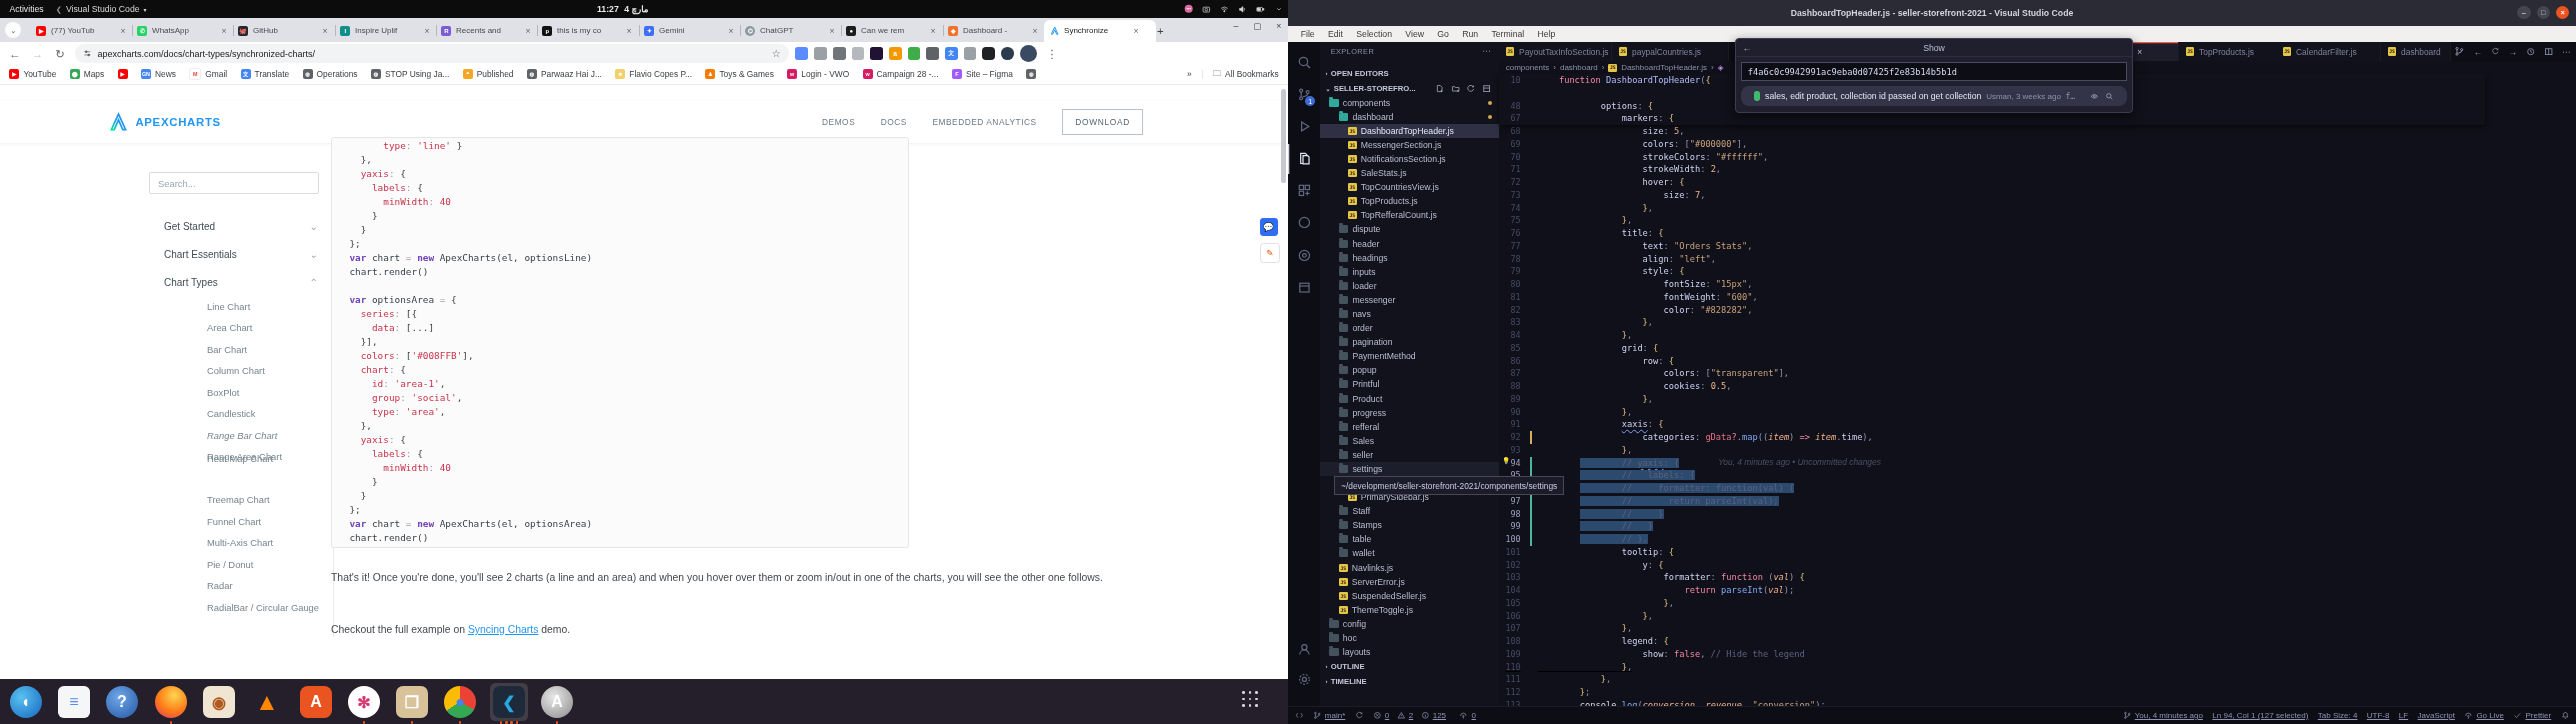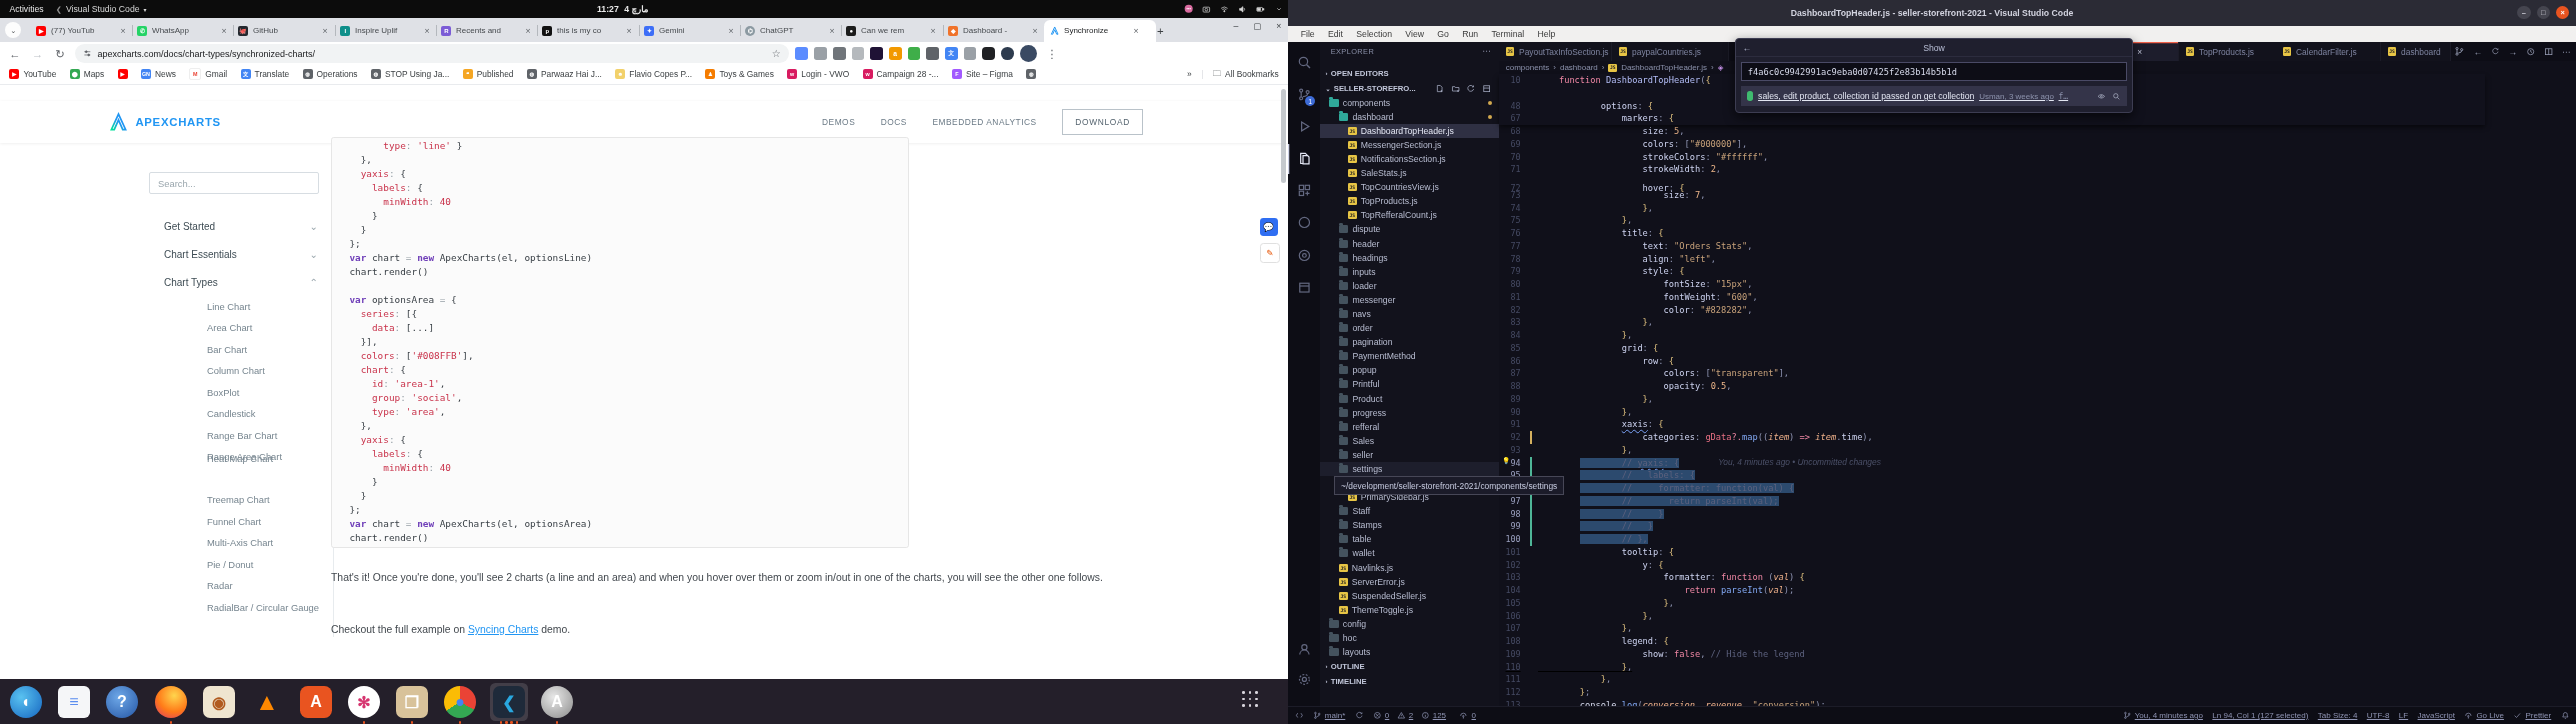--- a/index.html
+++ b/index.html
@@ -125,21 +125,21 @@
   .wavy{text-decoration:underline wavy #7aa2f7 0.7px;text-underline-offset:2px;}
   .selwrap{background:#2c4a6e;}
   .blame{color:#4b5068;font-style:italic;padding-left:39px;font-size:8.4px;}
 
   
   #quickpick{position:absolute;left:447px;top:38px;width:396px;background:#1f1f2e;border:0.7px solid #3d3d52;border-radius:4px;box-shadow:0 4px 10.7px rgba(0,0,0,.6);z-index:50;}
   #qp-head{height:17.4px;display:flex;align-items:center;color:#b9bfd6;font-size:8.7px;position:relative;border-bottom:0.7px solid #2c2c3e;}
   #qp-back{position:absolute;left:6.7px;}
   #qp-title{width:100%;text-align:center;}
   #qp-input{margin:4.7px 5.4px;height:17.4px;background:#0d0d16;border:0.7px solid #4a4a66;color:#d5d9ea;font:8.7px "DejaVu Sans Mono",monospace;display:flex;align-items:center;padding:0 5.4px;}
-  #qp-item{margin:0 5.4px 5.4px 5.4px;height:20px;background:#343449;border-radius:0;display:flex;align-items:center;gap:4.7px;padding:0 6px;font-size:8.7px;color:#e3e6f2;text-decoration:underline;}
+  #qp-item{margin:0 5.4px 5.4px 5.4px;height:20px;background:#343449;border-radius:8px;display:flex;align-items:center;gap:4.7px;padding:0 13px;font-size:8.7px;color:#e3e6f2;}
   #qp-item .meta{color:#8c92ac;font-size:8px;white-space:nowrap;}
   #qp-item .hash{color:#8c92ac;font-family:"DejaVu Sans Mono",monospace;font-size:8px;}
   #qp-item .lbl{white-space:nowrap;overflow:hidden;text-overflow:ellipsis;}
   #qp-item .acts{margin-left:auto;display:flex;gap:6px;color:#aeb3c8;}
   .commit-ic{width:6px;height:9.4px;border-radius:2.7px;background:#3fba6f;flex:0 0 6px;}
 
   #statusbar{position:absolute;left:0;top:706px;width:1288px;height:18px;background:#0d0d15;border-top:0.7px solid #1c1c28;color:#8f94b3;font-size:8px;display:flex;align-items:center;justify-content:space-between;padding:0 6.7px;box-sizing:border-box;text-decoration:underline;}
   #statusbar .grp{display:flex;align-items:center;gap:9.4px;white-space:nowrap;}
   #statusbar .it{display:flex;align-items:center;gap:3.4px;}
   svg.ic{display:block;}
@@ -430,21 +430,21 @@
             <span style="color:#9aa6ad;">⌃</span>
           </div>
         </div>
       <div id="sideitems">
           <div class="side-item" style="top: 216px;">Line Chart</div>
           <div class="side-item" style="top: 237px;">Area Chart</div>
           <div class="side-item" style="top: 259px;">Bar Chart</div>
           <div class="side-item" style="top: 280px;">Column Chart</div>
           <div class="side-item" style="top: 302px;">BoxPlot</div>
           <div class="side-item" style="top: 323px;">Candlestick</div>
-          <div class="side-item" style="top: 345px;">Range Bar Chart</div>
+          <div class="side-item" style="top: 345px; font-style: italic;">Range Bar Chart</div>
           <div class="side-item" style="top: 366px;">Range Area Chart</div>
           <div class="side-item" style="top: 368px;">Heat Map Chart</div>
           <div class="side-item" style="top: 409px;">Treemap Chart</div>
           <div class="side-item" style="top: 431px;">Funnel Chart</div>
           <div class="side-item" style="top: 452px;">Multi-Axis Chart</div>
           <div class="side-item" style="top: 474px;">Pie / Donut</div>
           <div class="side-item" style="top: 495px;">Radar</div>
           <div class="side-item" style="top: 517px;">RadialBar / Circular Gauge</div>
         </div>
       <div id="sidediv"></div>
@@ -936,21 +936,21 @@
           <div class="cline" style="top: 109px;">
             <span class="lnum">70</span>
             <span class="gmark"></span>
             <span class="lcode"><span class="ws">                    </span><span class="pr">strokeColors</span><span class="pn">: </span><span class="st">"#ffffff"</span><span class="pn">,</span></span>
           </div>
           <div class="cline" style="top: 121px;">
             <span class="lnum">71</span>
             <span class="gmark"></span>
             <span class="lcode"><span class="ws">                    </span><span class="pr">strokeWidth</span><span class="pn">: </span><span class="nu">2</span><span class="pn">,</span></span>
           </div>
-          <div class="cline" style="top: 140px;">
+          <div class="cline" style="top: 134px;">
             <span class="lnum">72</span>
             <span class="gmark"></span>
             <span class="lcode"><span class="ws">                    </span><span class="pr">hover</span><span class="pn">: </span><span class="br">{</span></span>
           </div>
           <div class="cline" style="top: 147px;">
             <span class="lnum">73</span>
             <span class="gmark"></span>
             <span class="lcode"><span class="ws">                        </span><span class="pr">size</span><span class="pn">: </span><span class="nu">7</span><span class="pn">,</span></span>
           </div>
           <div class="cline" style="top: 160px;">
@@ -1019,21 +1019,21 @@
             <span class="lcode"><span class="ws">                    </span><span class="pr">row</span><span class="pn">: </span><span class="br">{</span></span>
           </div>
           <div class="cline" style="top: 325px;">
             <span class="lnum">87</span>
             <span class="gmark"></span>
             <span class="lcode"><span class="ws">                        </span><span class="pr">colors</span><span class="pn">: [</span><span class="st">"transparent"</span><span class="pn">],</span></span>
           </div>
           <div class="cline" style="top: 338px;">
             <span class="lnum">88</span>
             <span class="gmark"></span>
-            <span class="lcode"><span class="ws">                        </span><span class="pr">opacity</span><span class="pn">: </span><span class="nu">0.5</span><span class="pn">,</span></span>
+            <span class="lcode"><span class="ws">                        </span><span class="pr">cookies</span><span class="pn">: </span><span class="nu">0.5</span><span class="pn">,</span></span>
           </div>
           <div class="cline" style="top: 351px;">
             <span class="lnum">89</span>
             <span class="gmark"></span>
             <span class="lcode"><span class="ws">                    </span><span class="br">}</span><span class="pn">,</span></span>
           </div>
           <div class="cline" style="top: 364px;">
             <span class="lnum">90</span>
             <span class="gmark"></span>
             <span class="lcode"><span class="ws">                </span><span class="br">}</span><span class="pn">,</span></span>

